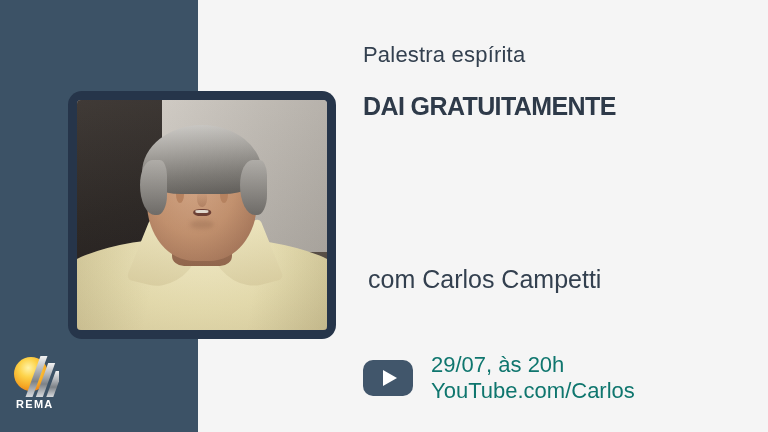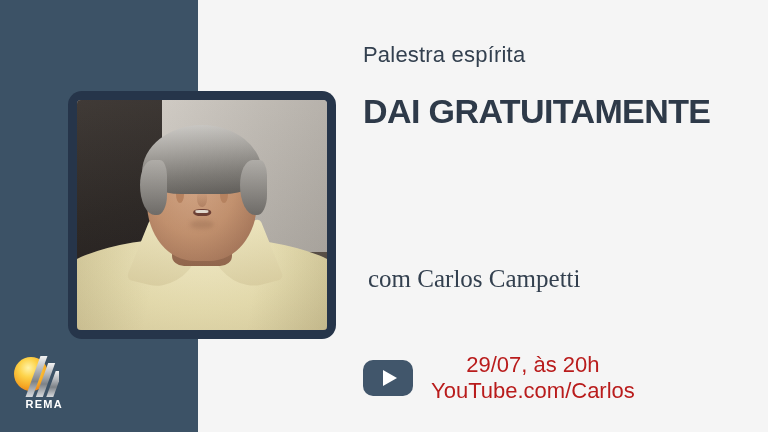--- a/index.html
+++ b/index.html
@@ -219,60 +219,58 @@
   .s1 { left: 20px; top: 1px;  height: 41px; }
   .s2 { left: 29px; top: 8px;  height: 34px; }
   .s3 { left: 38px; top: 16px; height: 26px; }
   .logo-text {
     margin-top: 1px;
     color: #ffffff;
     font-family: "Liberation Sans", sans-serif;
     font-weight: bold;
     font-size: 11px;
     letter-spacing: 1.3px;
-    text-align: right;
+    text-align: left;
     padding-left: 3px;
   }
 
   
   .content {
     position: absolute;
     left: 363px; top: 0;
     width: 405px; height: 432px;
     color: #2e3a49;
-    text-align: center;
   }
   .eyebrow {
     position: absolute; left: 0; top: 42px;
     font-size: 22px;
     font-weight: 400;
     color: #33404f;
     letter-spacing: .2px;
   }
   .headline {
     position: absolute; left: 0; top: 92px;
-    font-size: 34px;
+    font-size: 25px;
     font-weight: bold;
     line-height: 1.135;
     letter-spacing: -0.6px;
     color: #2e3a49;
     text-transform: uppercase;
   }
   .subtitle {
     position: absolute; left: 0; top: 200px;
     font-size: 19.5px;
     font-weight: 400;
     color: #33404f;
   }
   .speaker {
     position: absolute; left: 5px; top: 265px;
     font-size: 25px;
     font-weight: 400;
     color: #33404f;
-    font-family: Liberation Serif, serif;
   }
   .footer {
     position: absolute; left: 0; top: 352px;
     display: flex;
     align-items: center;
     gap: 18px;
   }
   .yt-icon {
     width: 50px; height: 36px;
     background: #41566b;
@@ -285,21 +283,21 @@
   .yt-play {
     width: 0; height: 0;
     border-left: 14px solid #ffffff;
     border-top: 8.5px solid transparent;
     border-bottom: 8.5px solid transparent;
     margin-left: 4px;
   }
   .footer-lines { line-height: 1.18; }
   .footer-lines div {
     font-size: 22px;
-    color: #b91c1c;
+    color: #0f766e;
     white-space: nowrap;
   }
 </style>
 </head>
 <body>
 
 <div class="poster">
 
   <div class="left-panel"></div>
 

